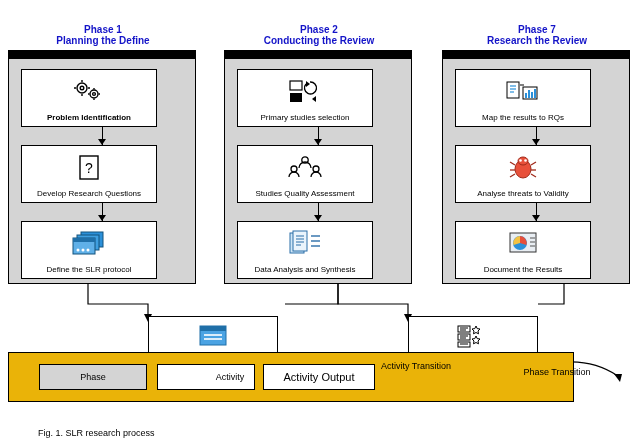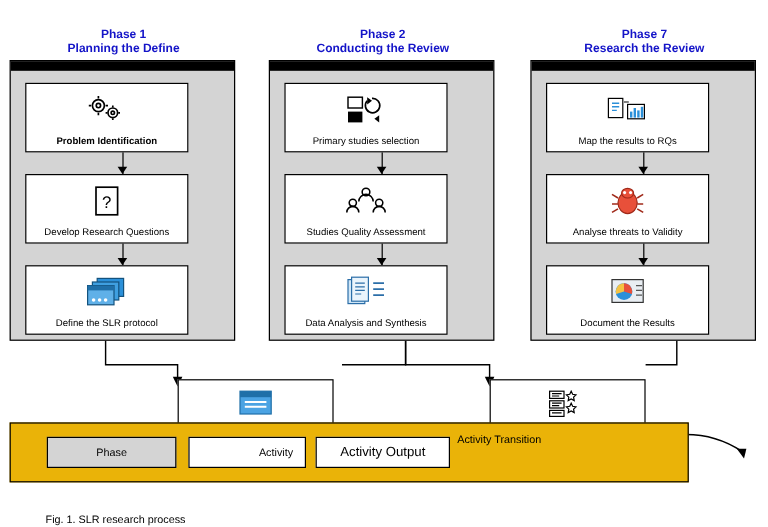--- a/index.html
+++ b/index.html
@@ -422,17 +422,18 @@
       </svg>
     </div>
     <div class="lbl">Review Results</div>
   </div>
 
   <div class="legend">
     <div class="legend-phase">Phase</div>
     <div class="legend-activity">Activity</div>
     <div class="legend-output">Activity Output</div>
     <div class="legend-actrans">Activity Transition</div>
+    <div class="legend-phtrans">Phase Transition</div>
   </div>
 
 </div>
 
 <div class="caption">Fig. 1. SLR research process</div>
 
 </body></html>

